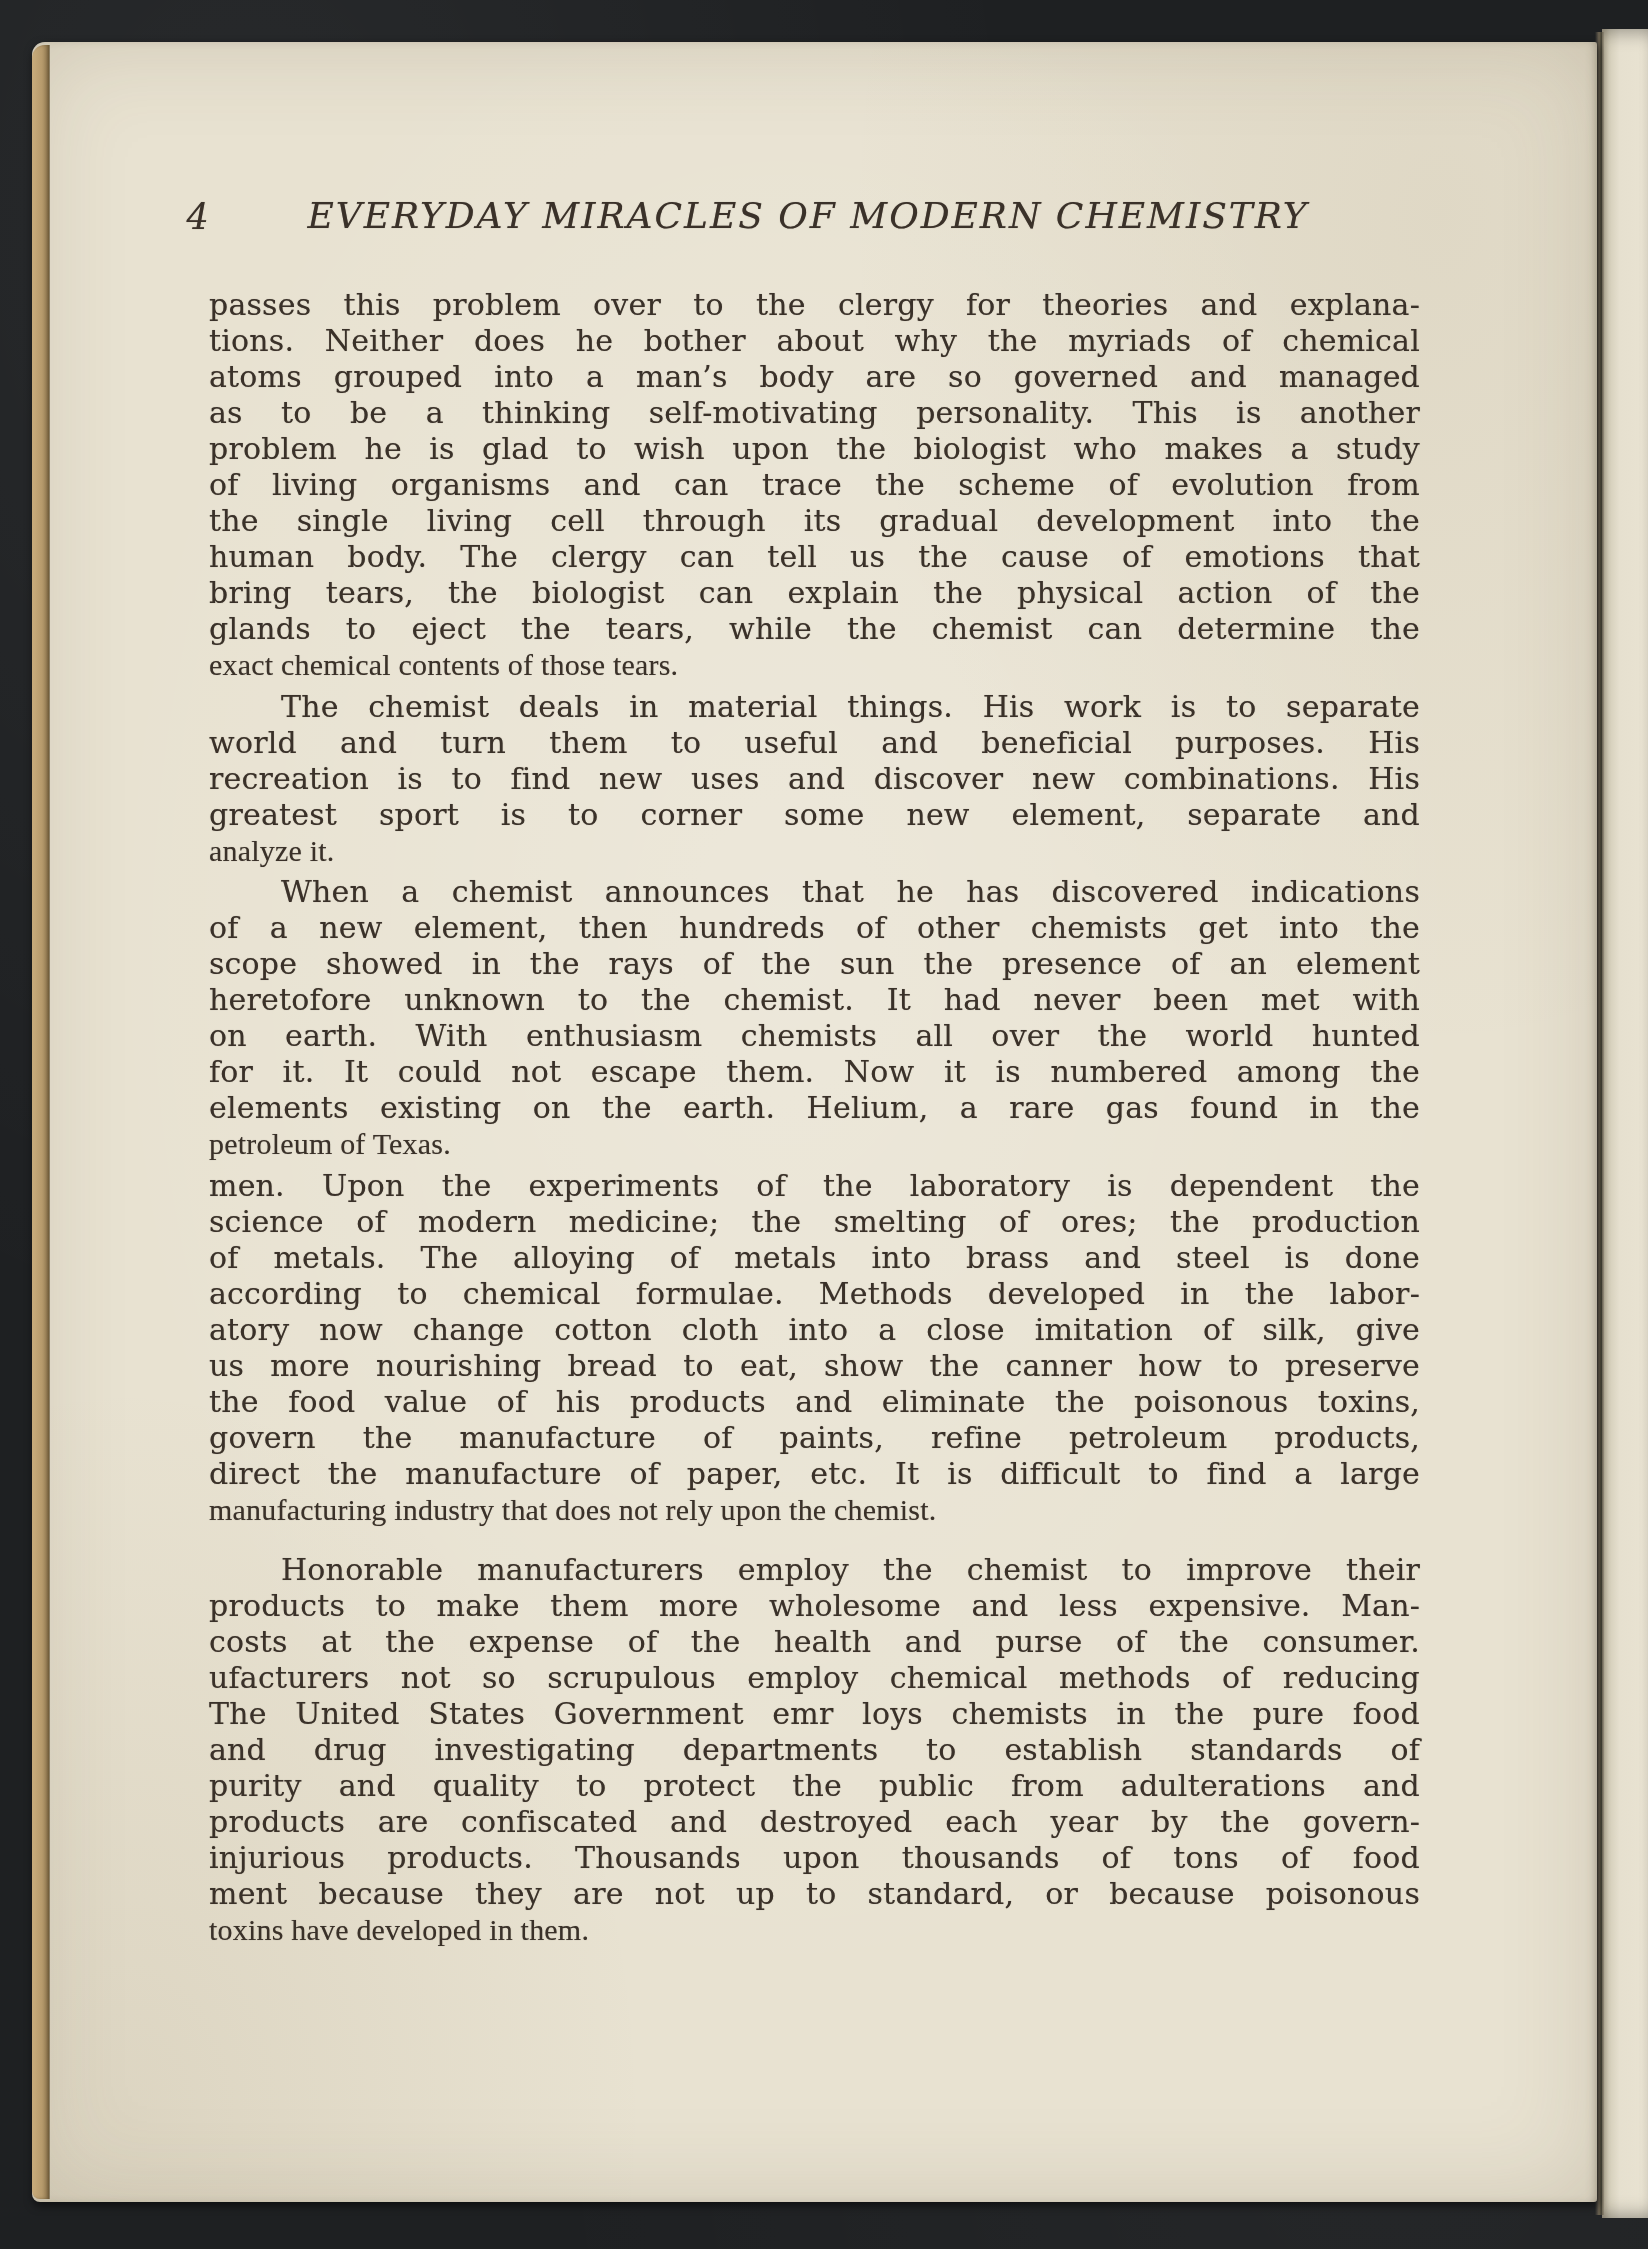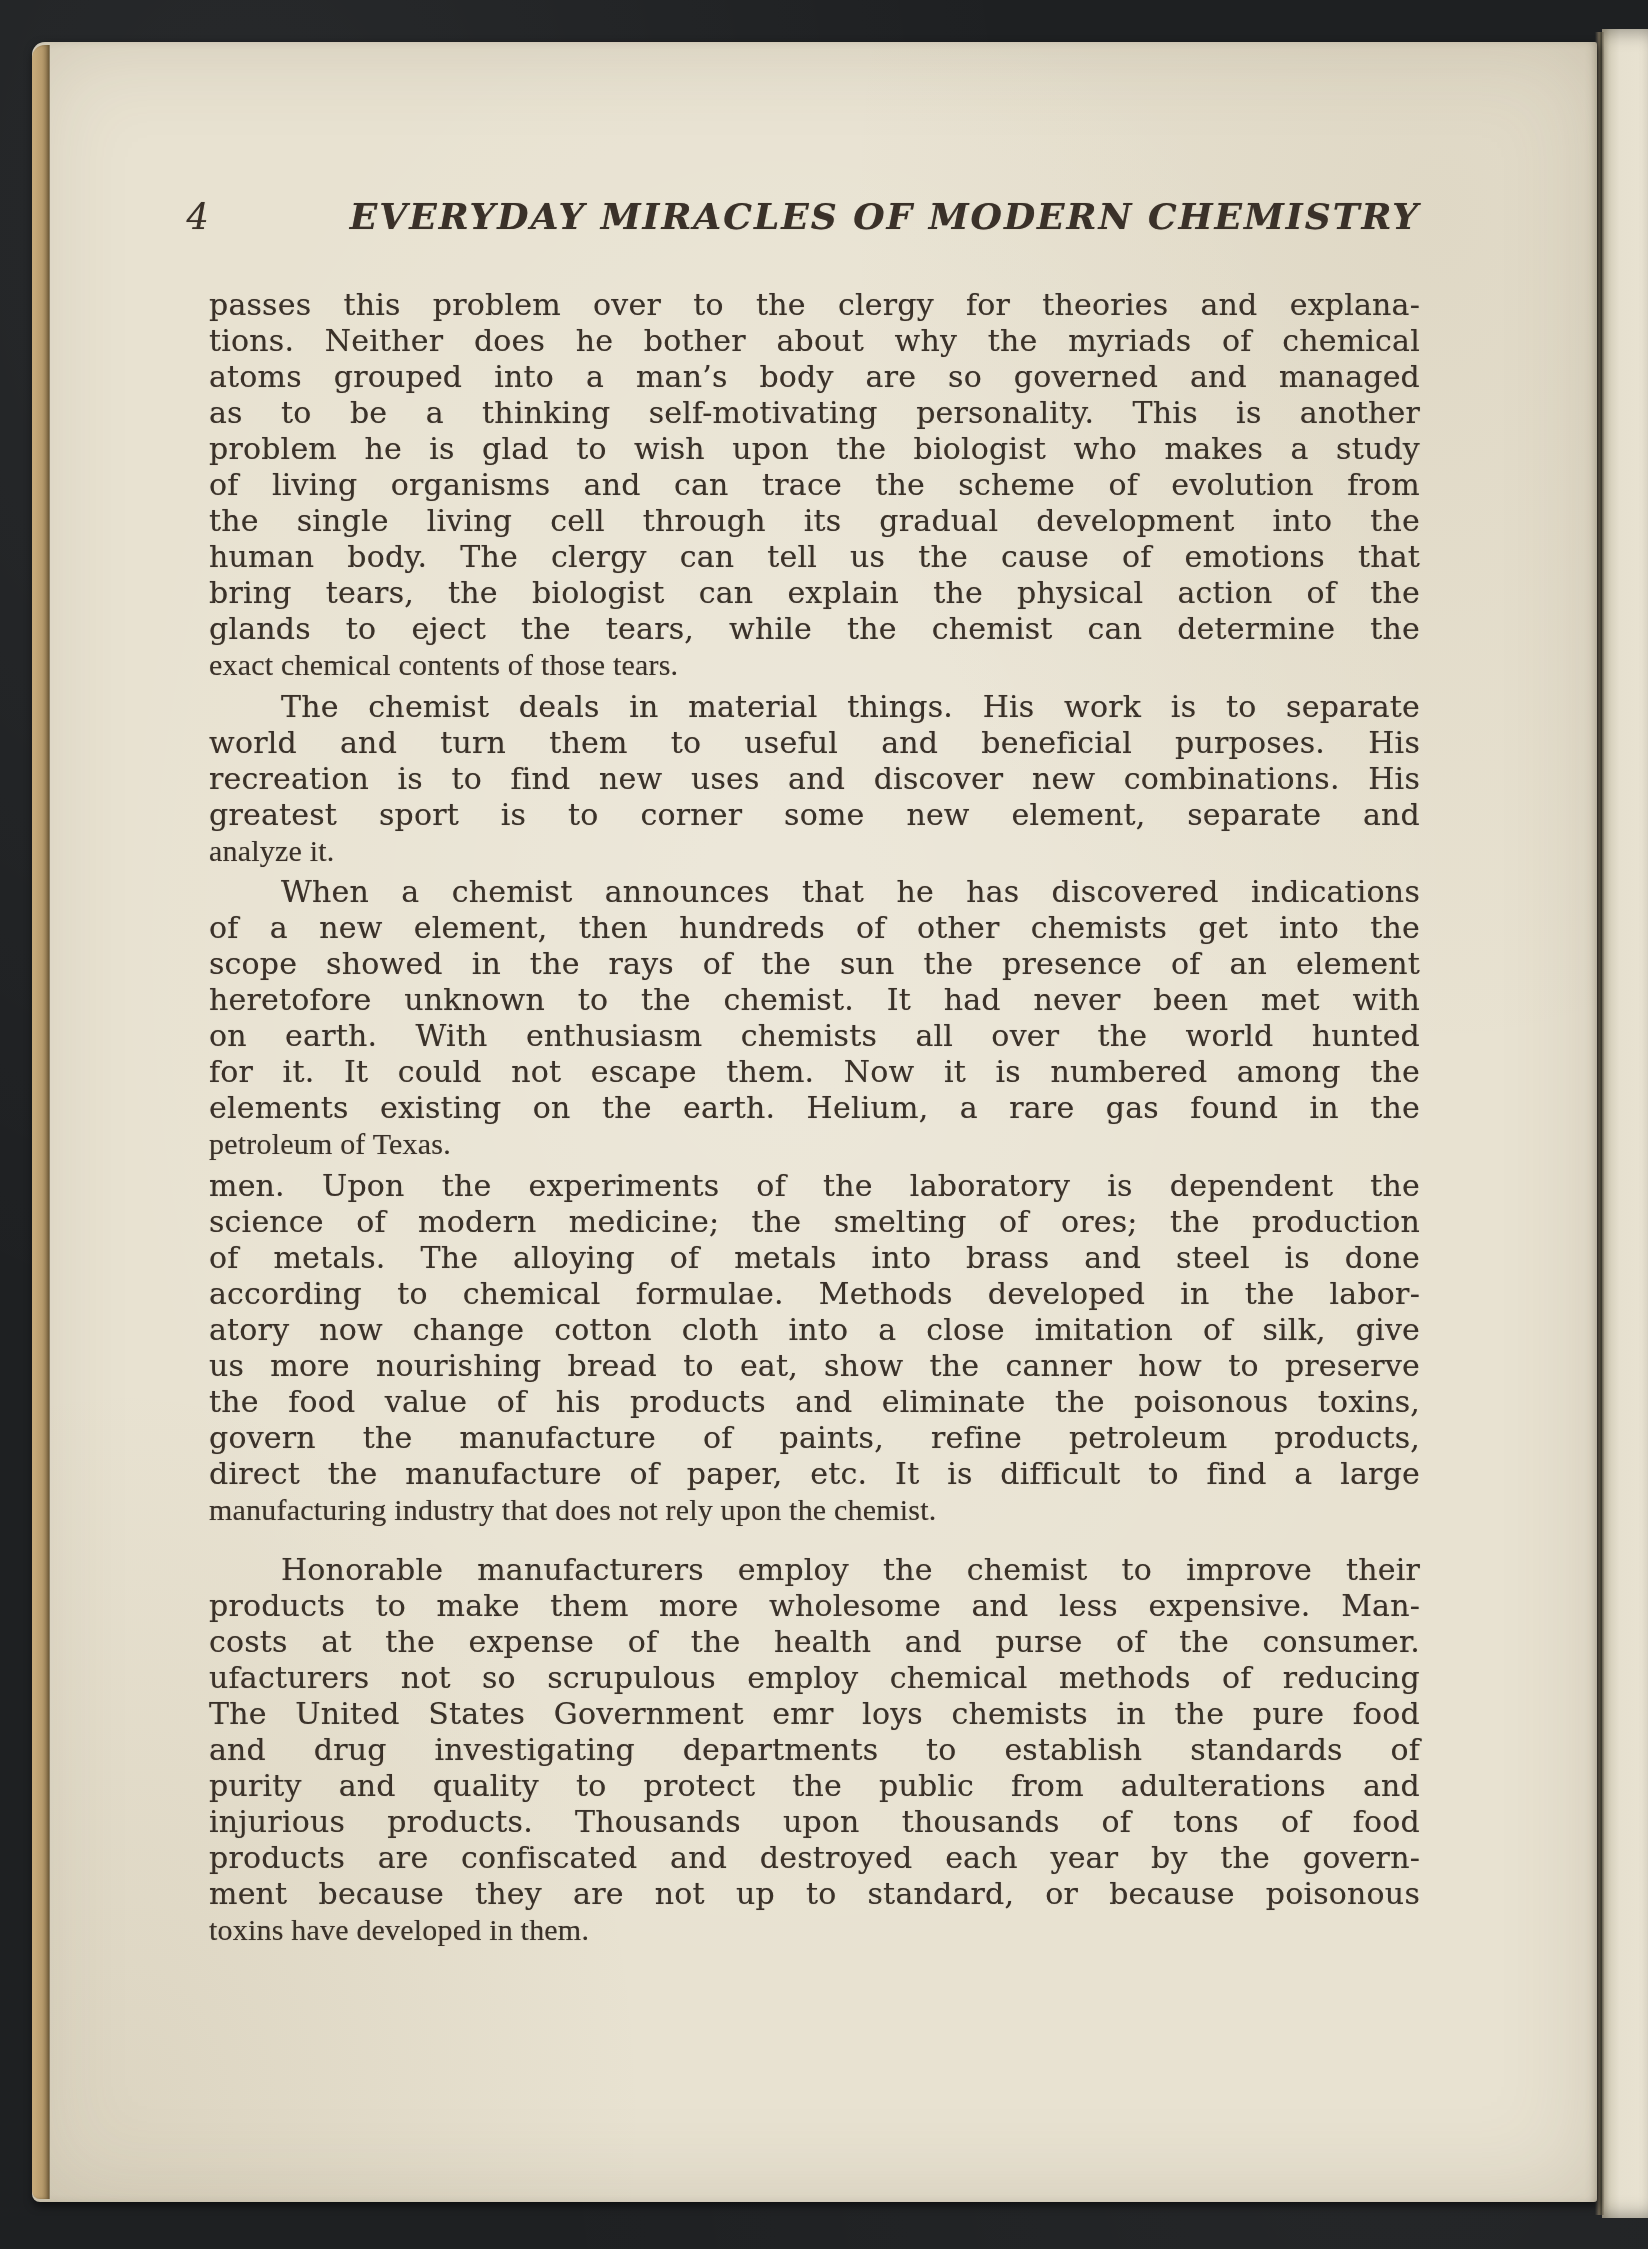--- a/index.html
+++ b/index.html
@@ -89,28 +89,27 @@
     font-style: italic;
     font-size: 35px;
     line-height: 42px;
     text-shadow: 0 0 0.8px rgba(58,49,41,0.55);
   }
   .running-title {
     position: absolute;
     left: 0;
     top: 0;
     width: 100%;
-    text-align: right;
+    text-align: center;
     font-style: italic;
     font-size: 36px;
     line-height: 50px;
     letter-spacing: 2px;
     white-space: nowrap;
     text-shadow: 0 0 0.8px rgba(58,49,41,0.55);
-    font-weight: bold;
   }
 
   .text-block {
     position: absolute;
     left: 164px;
     top: 245px;
     width: 1224px;
     color: #3a3129;
     font-size: 30px;
     letter-spacing: 0.2px;
@@ -191,22 +190,22 @@
           <div class="line last">manufacturing industry that does not rely upon the chemist.</div>
         </div>
         <div class="paragraph spaced">
           <div class="line indent">Honorable manufacturers employ the chemist to improve their</div>
           <div class="line">products to make them more wholesome and less expensive.  Man-</div>
           <div class="line">costs at the expense of the health and purse of the consumer.</div>
           <div class="line">ufacturers not so scrupulous employ chemical methods of reducing</div>
           <div class="line">The United States Government emr loys chemists in the pure food</div>
           <div class="line">and drug investigating departments to establish standards of</div>
           <div class="line">purity and quality to protect the public from adulterations and</div>
+          <div class="line">products are confiscated and destroyed each year by the govern-</div>
           <div class="line">injurious products.  Thousands upon thousands of tons of food</div>
-          <div class="line">products are confiscated and destroyed each year by the govern-</div>
           <div class="line">ment because they are not up to standard, or because poisonous</div>
           <div class="line last">toxins have developed in them.</div>
         </div>
       </div>
   </div>
 
 </div>
 
 
 </body></html>

